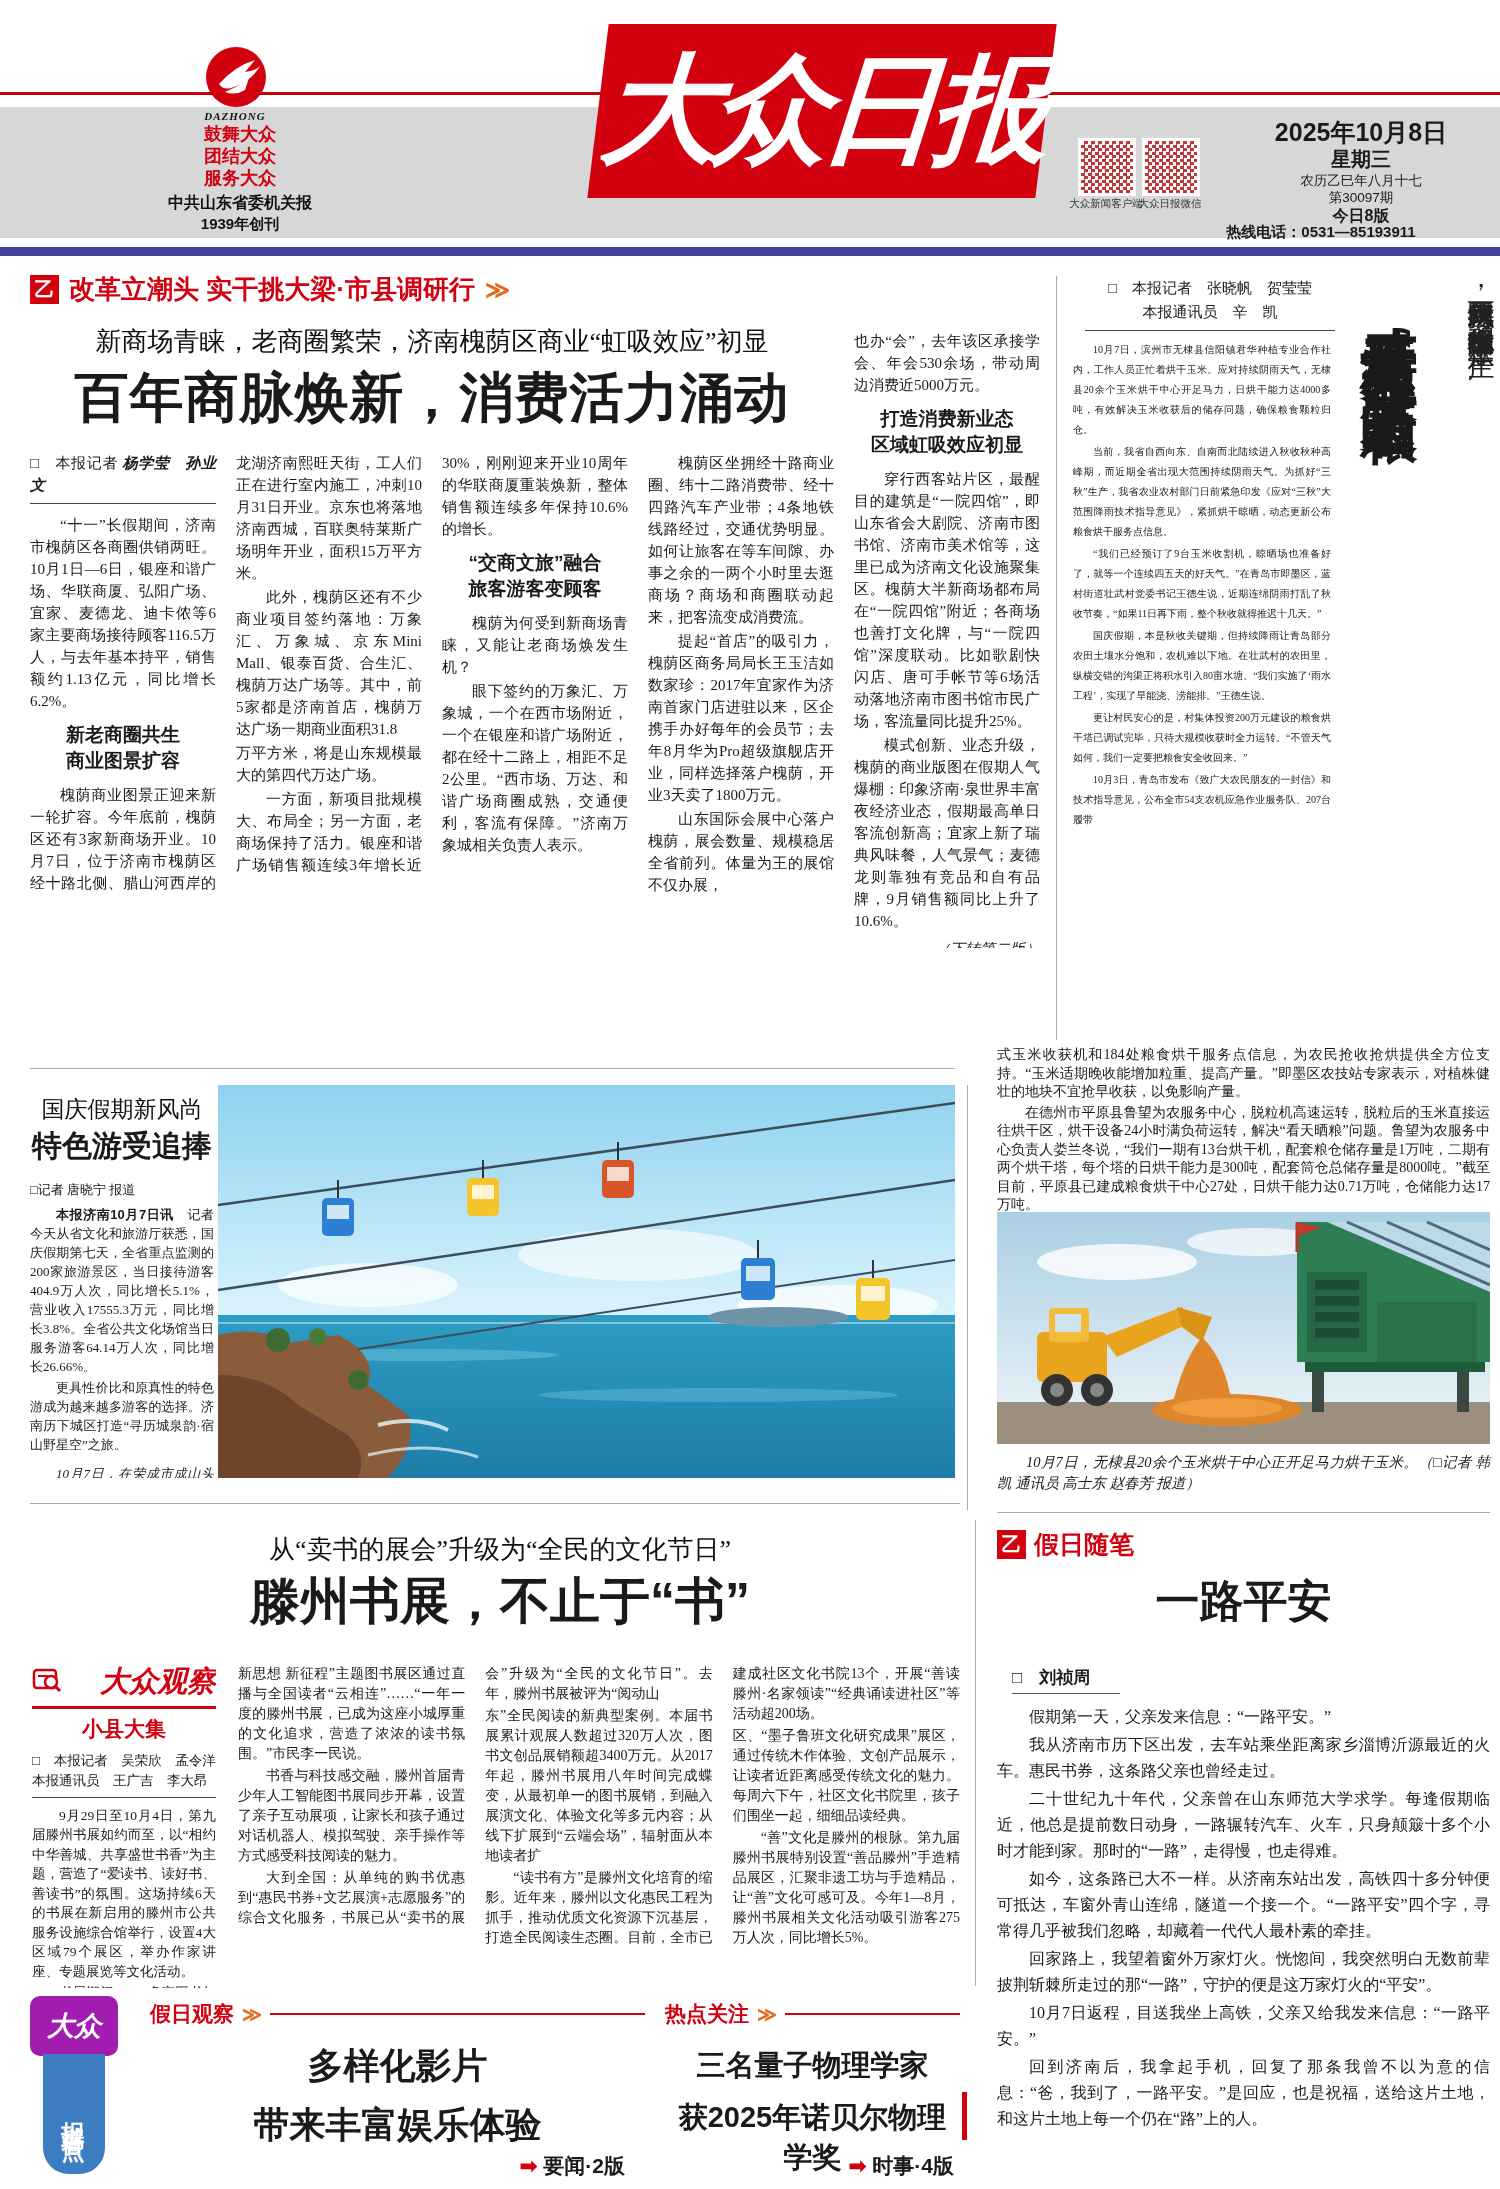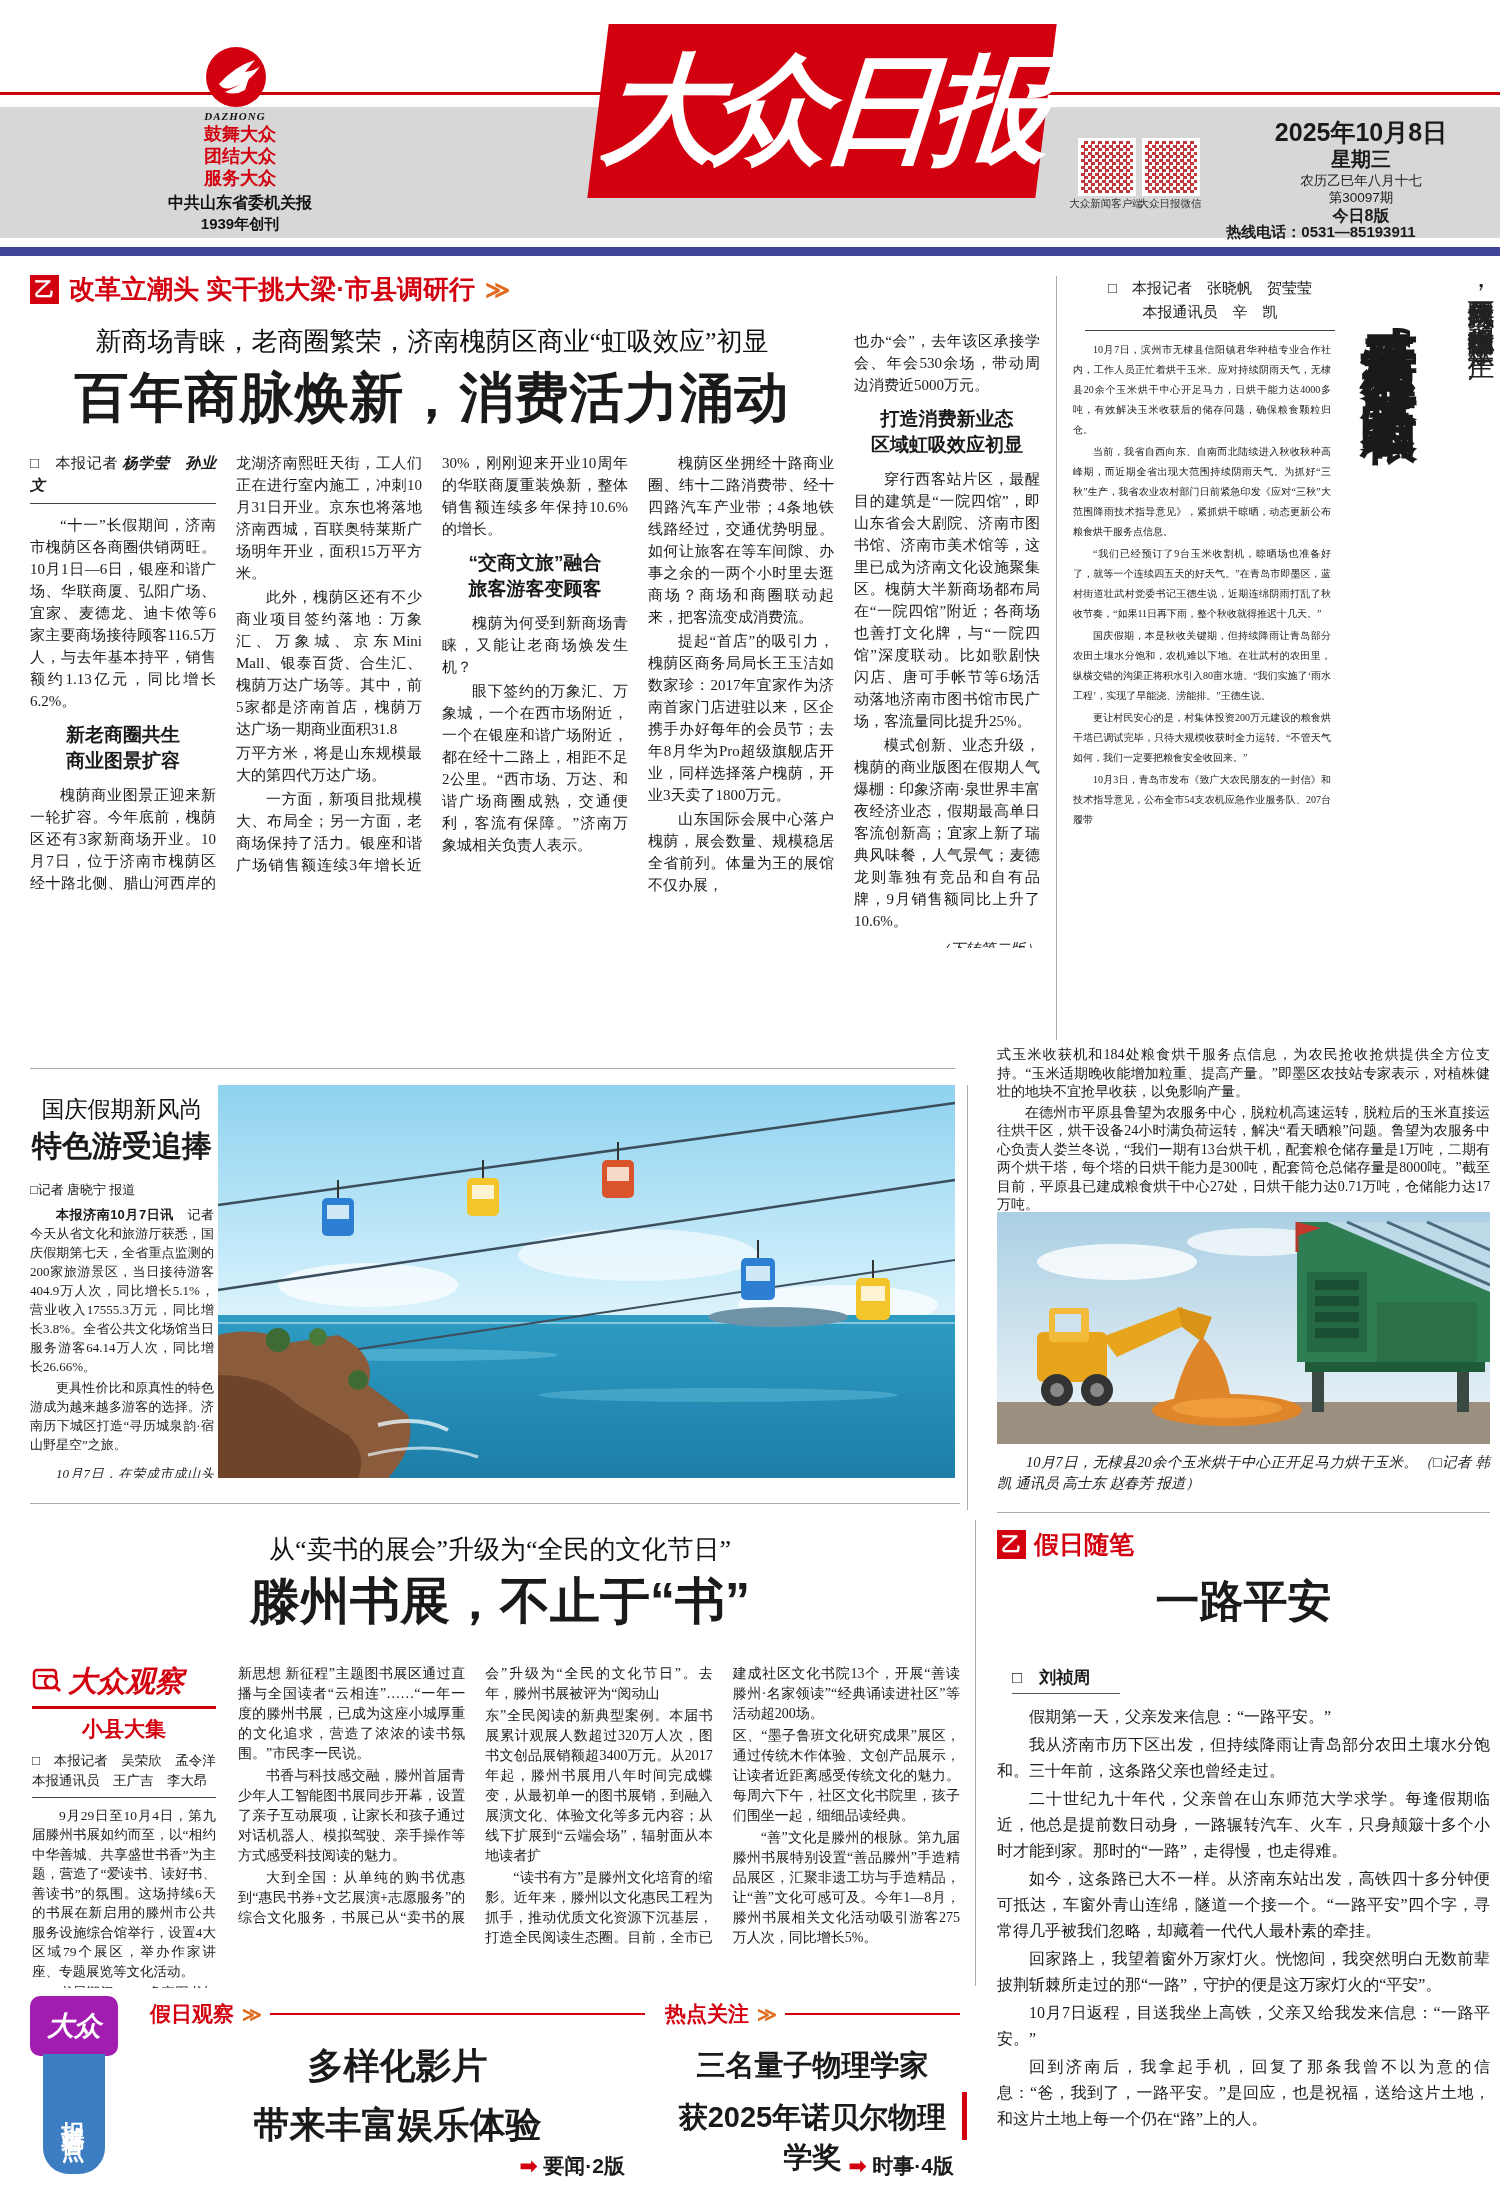--- a/index.html
+++ b/index.html
@@ -74,21 +74,21 @@
   .essay-head{left:997px;top:1572px;width:493px;text-align:center;font-size:44px;font-weight:bold;
               font-family:"Liberation Sans","DejaVu Sans",sans-serif;}
   .essay-byline{left:1012px;top:1666px;font-size:17px;font-weight:bold;border-bottom:1px solid #555;padding:0 30px 4px 0;}
   .essay-body{left:997px;top:1704px;width:493px;height:482px;font-size:16px;line-height:26px;
               overflow:hidden;}
   
   .tz-kick{left:60px;top:1532px;width:880px;text-align:center;font-size:26px;color:#111;}
   .tz-head{left:40px;top:1568px;width:920px;text-align:center;font-size:50px;font-weight:bold;
            font-family:"Liberation Sans","DejaVu Sans",sans-serif;}
   .gc-box{left:32px;top:1662px;width:184px;height:326px;overflow:hidden;}
-  .gc-logo-row{display:flex;align-items:center;justify-content:flex-start;gap:6px;}
+  .gc-logo-row{display:flex;align-items:center;justify-content:space-between;gap:6px;}
   .gc-title{font-size:29px;font-weight:bold;font-style:italic;color:#d30010;font-family:"DejaVu Serif",serif;}
   .gc-rule{height:2.5px;background:#d30010;margin:4px 0 6px 0;}
   .gc-sub{text-align:center;font-size:21px;font-weight:bold;color:#d30010;font-family:"Liberation Sans",sans-serif;margin-bottom:8px;}
   .gc-byline{font-size:13.5px;line-height:20px;border-bottom:1.5px solid #444;padding-bottom:6px;margin-bottom:8px;}
   .gc-body{font-size:13.5px;line-height:19.5px;}
   .tz-cols{left:238px;top:1664px;width:722px;height:322px;column-count:3;column-gap:20px;
            font-size:14px;line-height:20px;overflow:hidden;}
   
   .tab-red{left:30px;top:1996px;width:88px;height:60px;background:#a21caf;border-radius:10px;
            display:flex;align-items:center;justify-content:center;color:#fff;font-size:27px;
@@ -326,21 +326,21 @@
   <div class="abs dry-caption just">10月7日，无棣县20余个玉米烘干中心正开足马力烘干玉米。（□记者 韩凯 通讯员 高士东 赵春芳 报道）</div>
 
   <div class="abs essay-label">
     <span class="z-icon">乙</span>
     <span class="t">假日随笔</span>
   </div>
   <div class="abs essay-head">一路平安</div>
   <div class="abs essay-byline sans">□　刘祯周</div>
   <div class="abs essay-body just">
     <p class="p">假期第一天，父亲发来信息：“一路平安。”</p>
-    <p class="p">我从济南市历下区出发，但持续降雨让青岛部分农田土壤水分饱和。三十年前，这条路父亲也曾经走过。</p>
+    <p class="p">我从济南市历下区出发，去车站乘坐距离家乡淄博沂源最近的火车。惠民书券，这条路父亲也曾经走过。</p>
     <p class="p">二十世纪九十年代，父亲曾在山东师范大学求学。每逢假期临近，他总是提前数日动身，一路辗转汽车、火车，只身颠簸十多个小时才能到家。那时的“一路”，走得慢，也走得难。</p>
     <p class="p">如今，这条路已大不一样。从济南东站出发，高铁四十多分钟便可抵达，车窗外青山连绵，隧道一个接一个。“一路平安”四个字，寻常得几乎被我们忽略，却藏着一代代人最朴素的牵挂。</p>
     <p class="p">回家路上，我望着窗外万家灯火。恍惚间，我突然明白无数前辈披荆斩棘所走过的那“一路”，守护的便是这万家灯火的“平安”。</p>
     <p class="p">10月7日返程，目送我坐上高铁，父亲又给我发来信息：“一路平安。”</p>
     <p class="p">回到济南后，我拿起手机，回复了那条我曾不以为意的信息：“爸，我到了，一路平安。”是回应，也是祝福，送给这片土地，和这片土地上每一个仍在“路”上的人。</p>
   </div>
 
   <div class="abs tz-kick">从“卖书的展会”升级为“全民的文化节日”</div>
   <div class="abs tz-head">滕州书展，不止于“书”</div>
 

